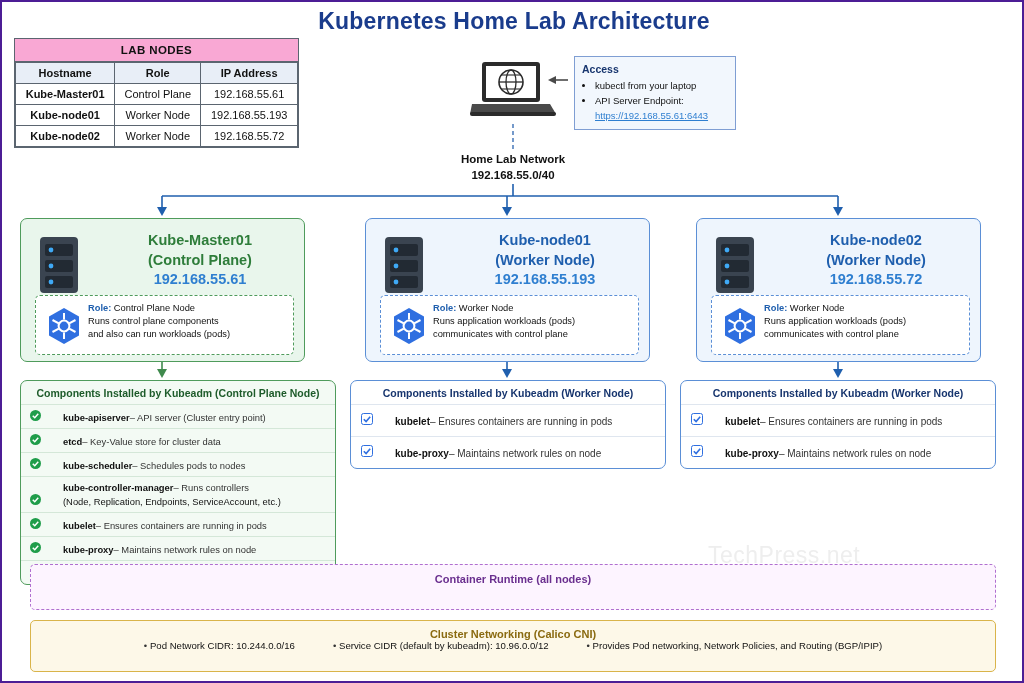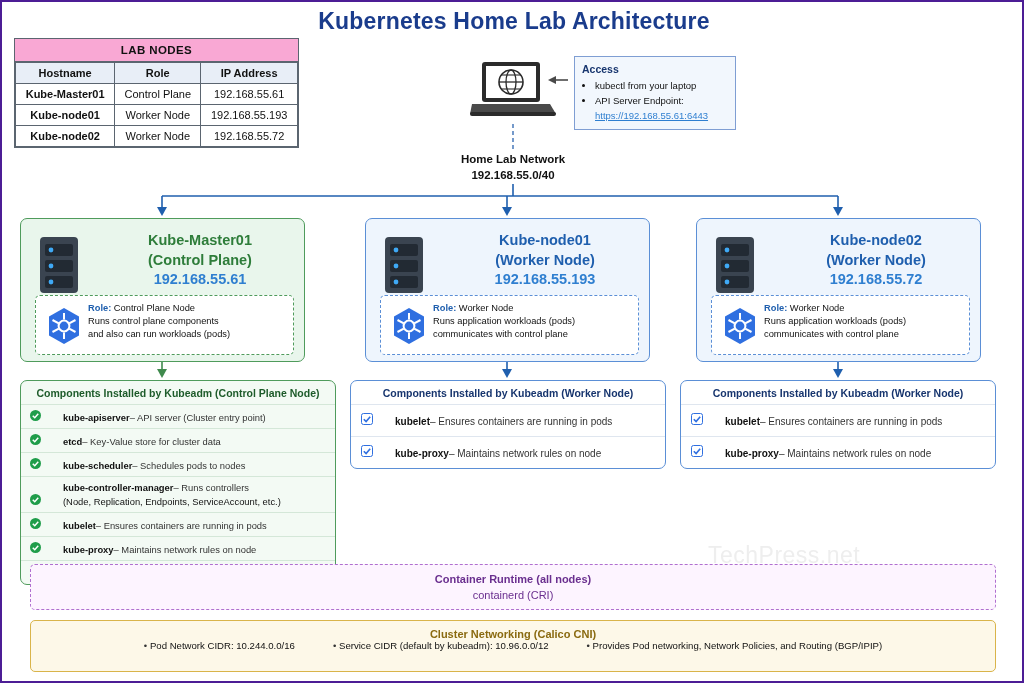--- a/index.html
+++ b/index.html
@@ -499,21 +499,20 @@
             <path d="M2.8 6.2 L5.1 8.6 L9.2 3.8" fill="none" stroke="#2f6fe0" stroke-width="1.6"></path>
           </svg></span>
       <span class="tx"><b>kube-proxy</b><span class="dash">–  Maintains network rules on node</span></span>
     </div>
   </div>
 
   <div class="abs" id="wm">TechPress.net</div>
 
   <div class="abs" id="runtime">
     <div class="t1">Container Runtime (all nodes)</div>
-    <div class="t2">containerd  (CRI)</div>
   </div>
 
   <div class="abs" id="cluster-net">
     <div class="t1">Cluster Networking (Calico CNI)</div>
     <div class="items">
       <span><span class="bullet">•&nbsp;</span><span>Pod Network CIDR:  10.244.0.0/16</span></span>
       <span><span class="bullet">•&nbsp;</span><span>Service CIDR (default by kubeadm):  10.96.0.0/12</span></span>
       <span><span class="bullet">•&nbsp;</span><span>Provides Pod networking, Network Policies, and Routing (BGP/IPIP)</span></span>
     </div>
   </div>

